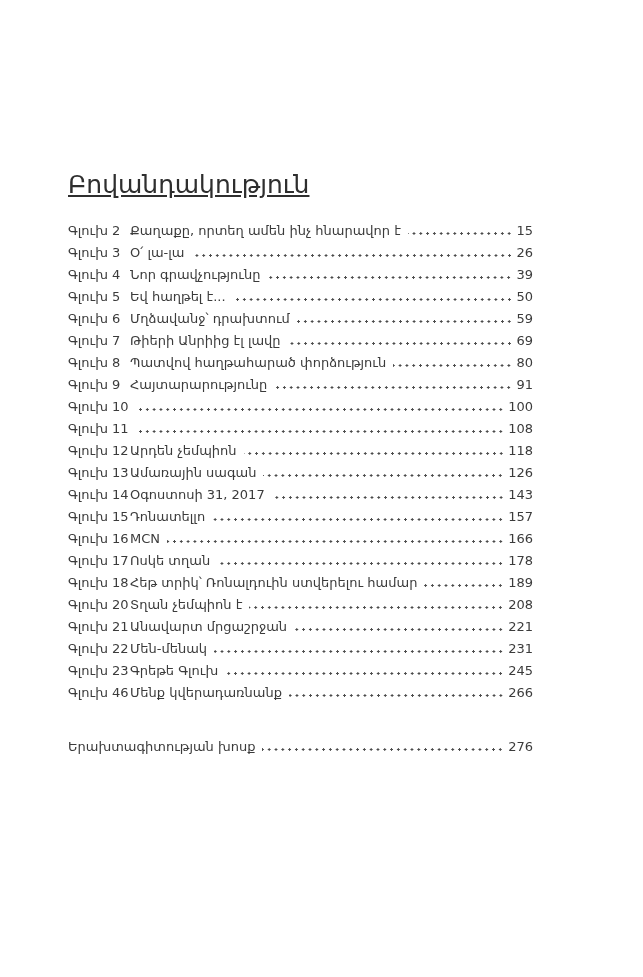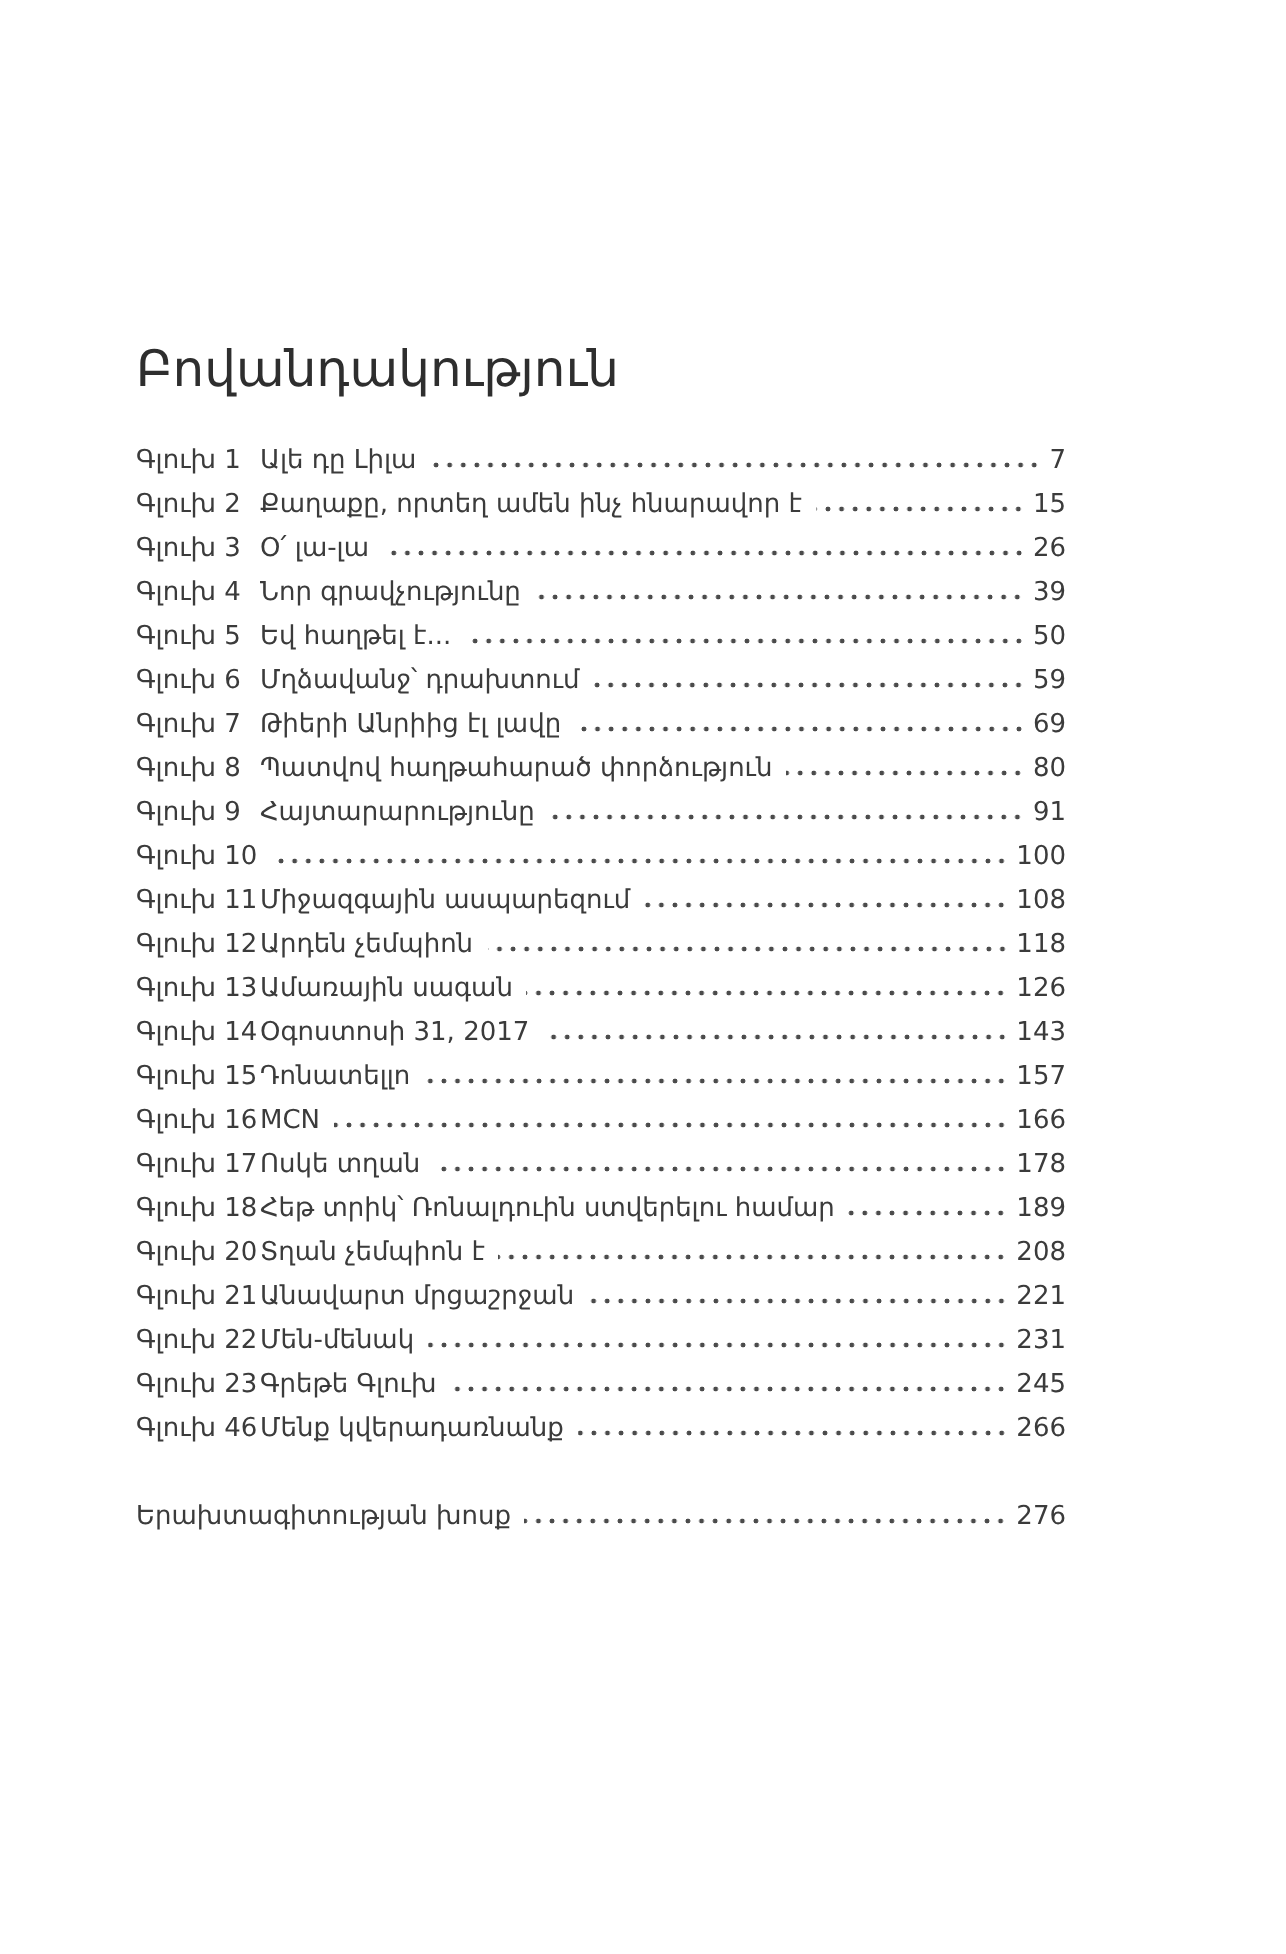--- a/index.html
+++ b/index.html
@@ -17,20 +17,21 @@
     left: 68px;
     top: 170px;
     width: 465px;
   }
   .toc-title {
     font-size: 25px;
     line-height: 30px;
     font-weight: 400;
     color: #2e2e2e;
     margin: 0 0 20px 0;
+    text-decoration: underline;
   }
   .row {
     display: flex;
     align-items: baseline;
     height: 22px;
     font-size: 13px;
     line-height: 22px;
     white-space: nowrap;
   }
   .col-label { flex: 0 0 62px; }
@@ -39,35 +40,29 @@
     flex: 1 1 auto;
     min-width: 12px;
     height: 3px;
     margin: 0 4px 0 7px;
     background-image: radial-gradient(circle, #4b4b4b 1.05px, transparent 1.35px);
     background-size: 6.8px 3px;
     background-repeat: repeat-x;
     background-position: right bottom;
   }
   .col-page { flex: 0 0 auto; }
-  .ack-row { margin-top: 22px; }
+  .ack-row { margin-top: 32px; }
 </style>
 </head>
 <body>
 
 <div class="page">
   <h1 class="toc-title">Բովանդակություն</h1>
 
   <div id="entries">
-  <div class="row">
-    <span class="col-label">Գլուխ 1</span>
-    <span class="col-title">Ալե դը Լիլա</span>
-    <span class="leader"></span>
-    <span class="col-page">7</span>
-  </div>
 
   <div class="row">
     <span class="col-label">Գլուխ 2</span>
     <span class="col-title">Քաղաքը, որտեղ ամեն ինչ հնարավոր է</span>
     <span class="leader"></span>
     <span class="col-page">15</span>
   </div>
 
   <div class="row">
     <span class="col-label">Գլուխ 3</span>
@@ -119,21 +114,20 @@
   </div>
 
   <div class="row">
     <span class="col-label">Գլուխ 10</span>
     <span class="leader"></span>
     <span class="col-page">100</span>
   </div>
 
   <div class="row">
     <span class="col-label">Գլուխ 11</span>
-    <span class="col-title">Միջազգային ասպարեզում</span>
     <span class="leader"></span>
     <span class="col-page">108</span>
   </div>
 
   <div class="row">
     <span class="col-label">Գլուխ 12</span>
     <span class="col-title">Արդեն չեմպիոն</span>
     <span class="leader"></span>
     <span class="col-page">118</span>
   </div>

